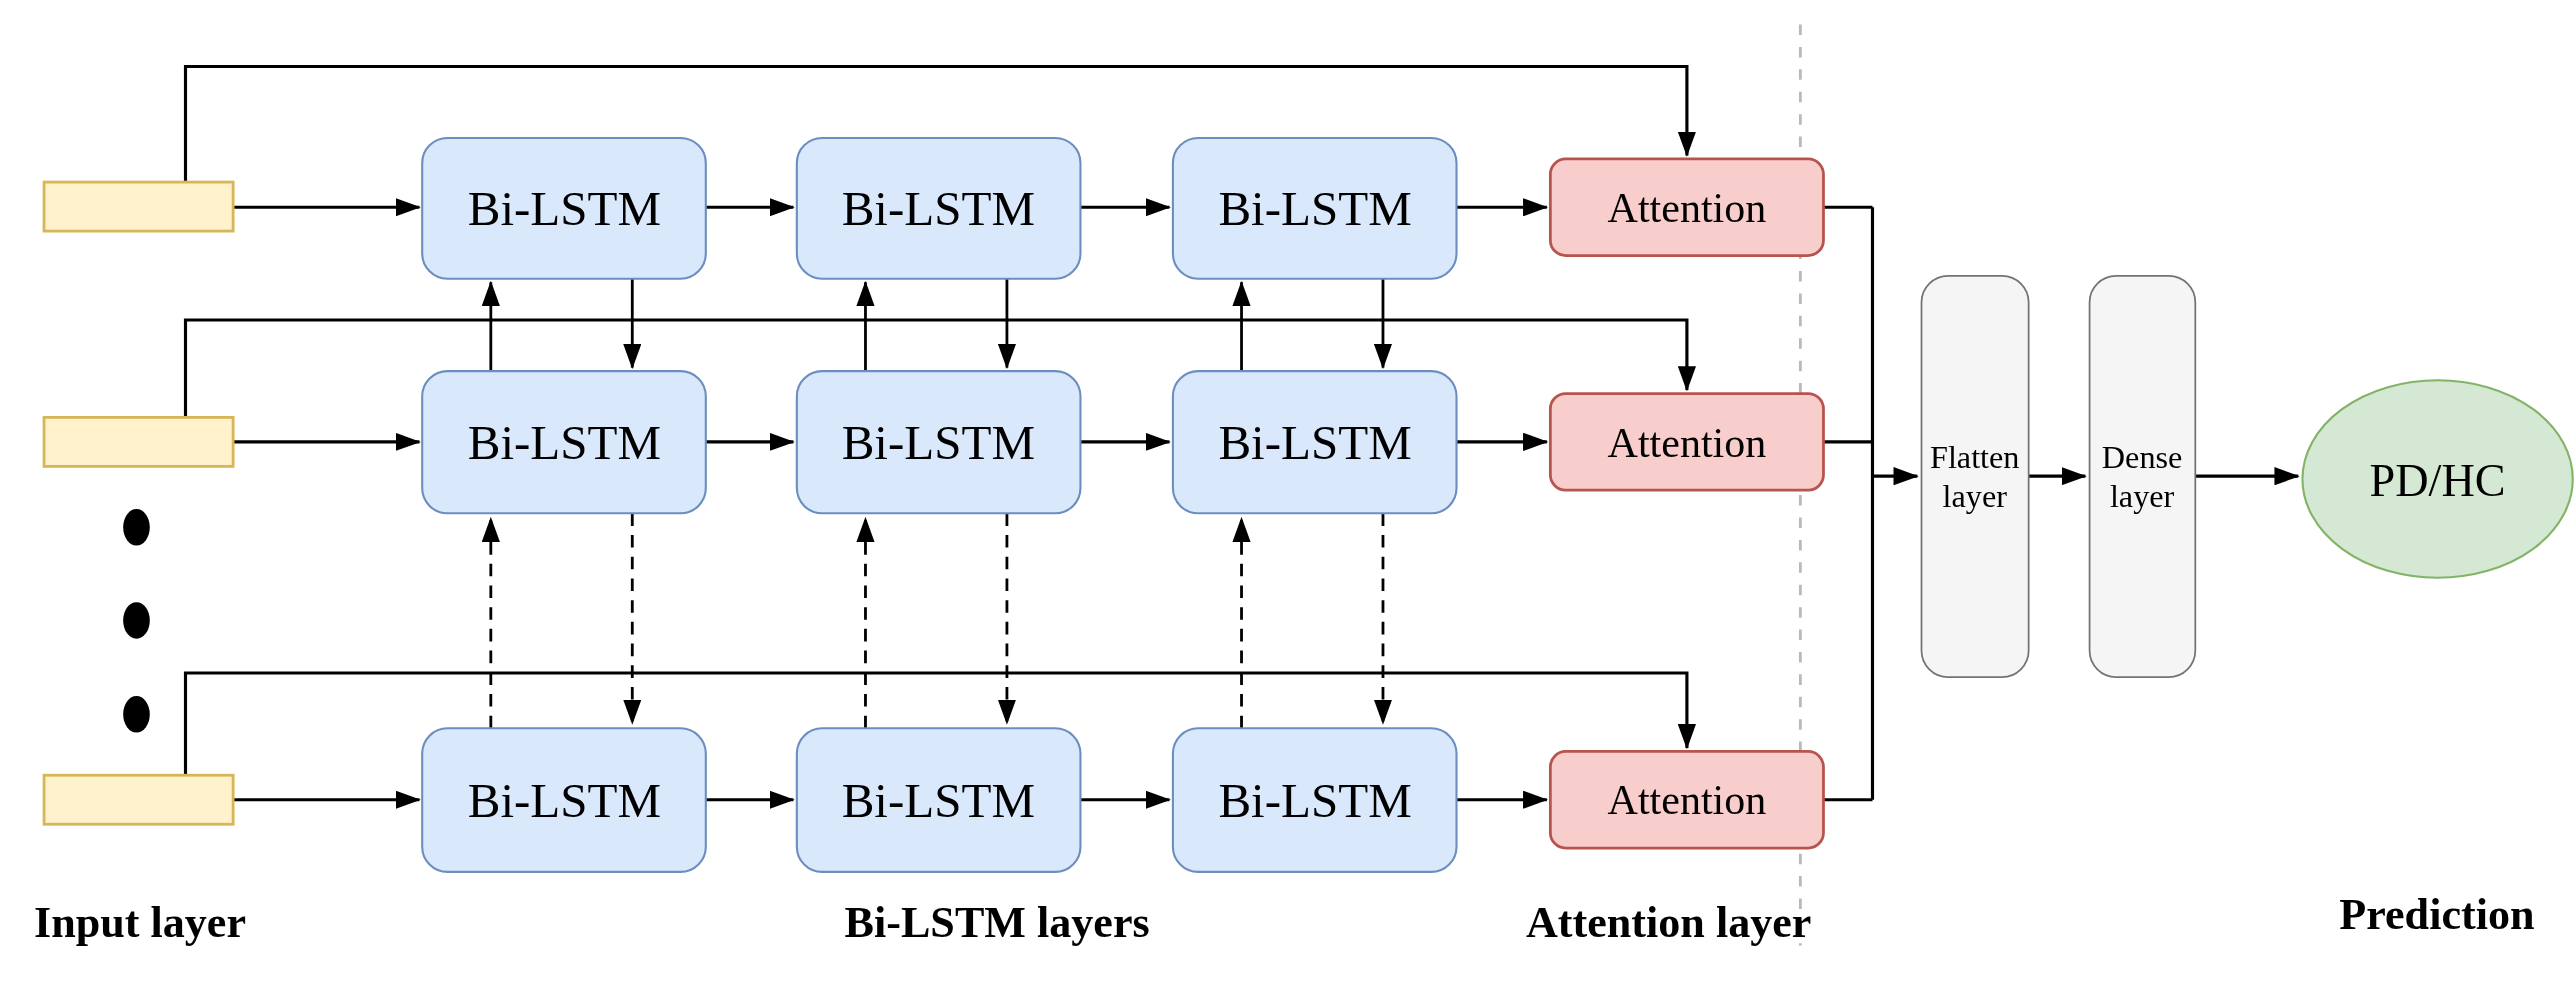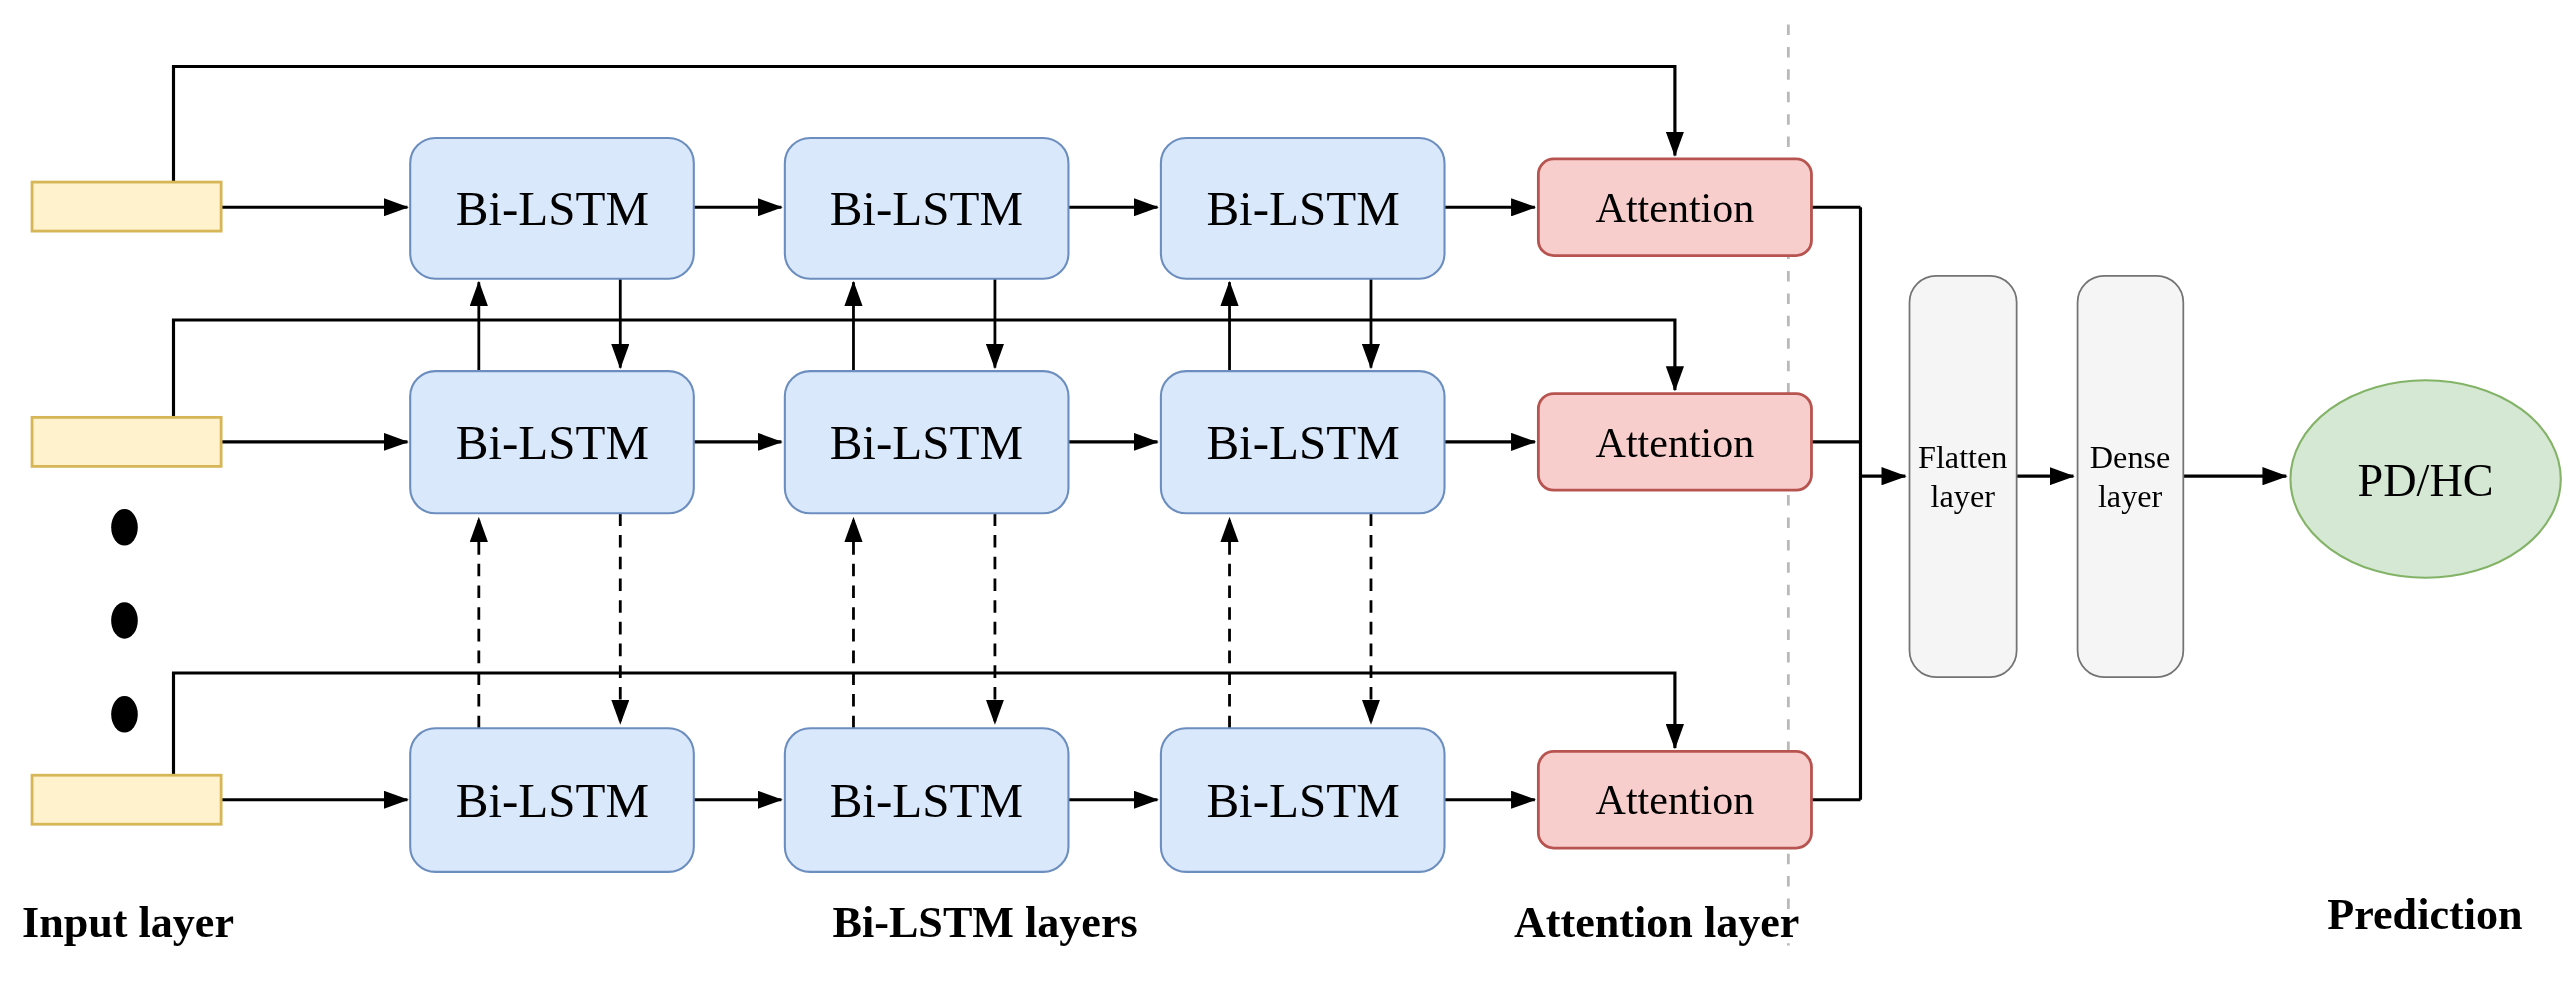--- a/index.html
+++ b/index.html
@@ -1,16 +1,16 @@
 <!DOCTYPE html>
 <html style="--input_fill: #fff2cc; --input_stroke: #d6b656; --bilstm_fill: #dae8fc; --bilstm_stroke: #6c8ebf; --attention_fill: #f8cecc; --attention_stroke: #b85450; --layer_fill: #f5f5f5; --layer_stroke: #737373; --prediction_fill: #d5e8d4; --prediction_stroke: #82b366; --line: #000000; --separator: #b9b9b9; --text: #000000;font-size:11.2px"><head>
 <meta charset="utf-8">
 <style>
   html, body { margin: 0; padding: 0; background: #ffffff; }
-  .canvas { position: relative; width: 2550px; height: 986px; background: #ffffff; }
+  .canvas { position: relative; width: 2550px; height: 986px; background: #ffffff; padding-left: 12px; }
   svg { display: block; }
   text {
     font-family: "Liberation Serif", "DejaVu Serif", serif;
     fill: var(--text);
   }
   .node-label   { font-size: 70px; }
   .att-label    { font-size: 60px; }
   .layer-label  { font-size: 46px; }
   .pred-label   { font-size: 66px; }
   .section-label{ font-size: 63px; font-weight: bold; }

